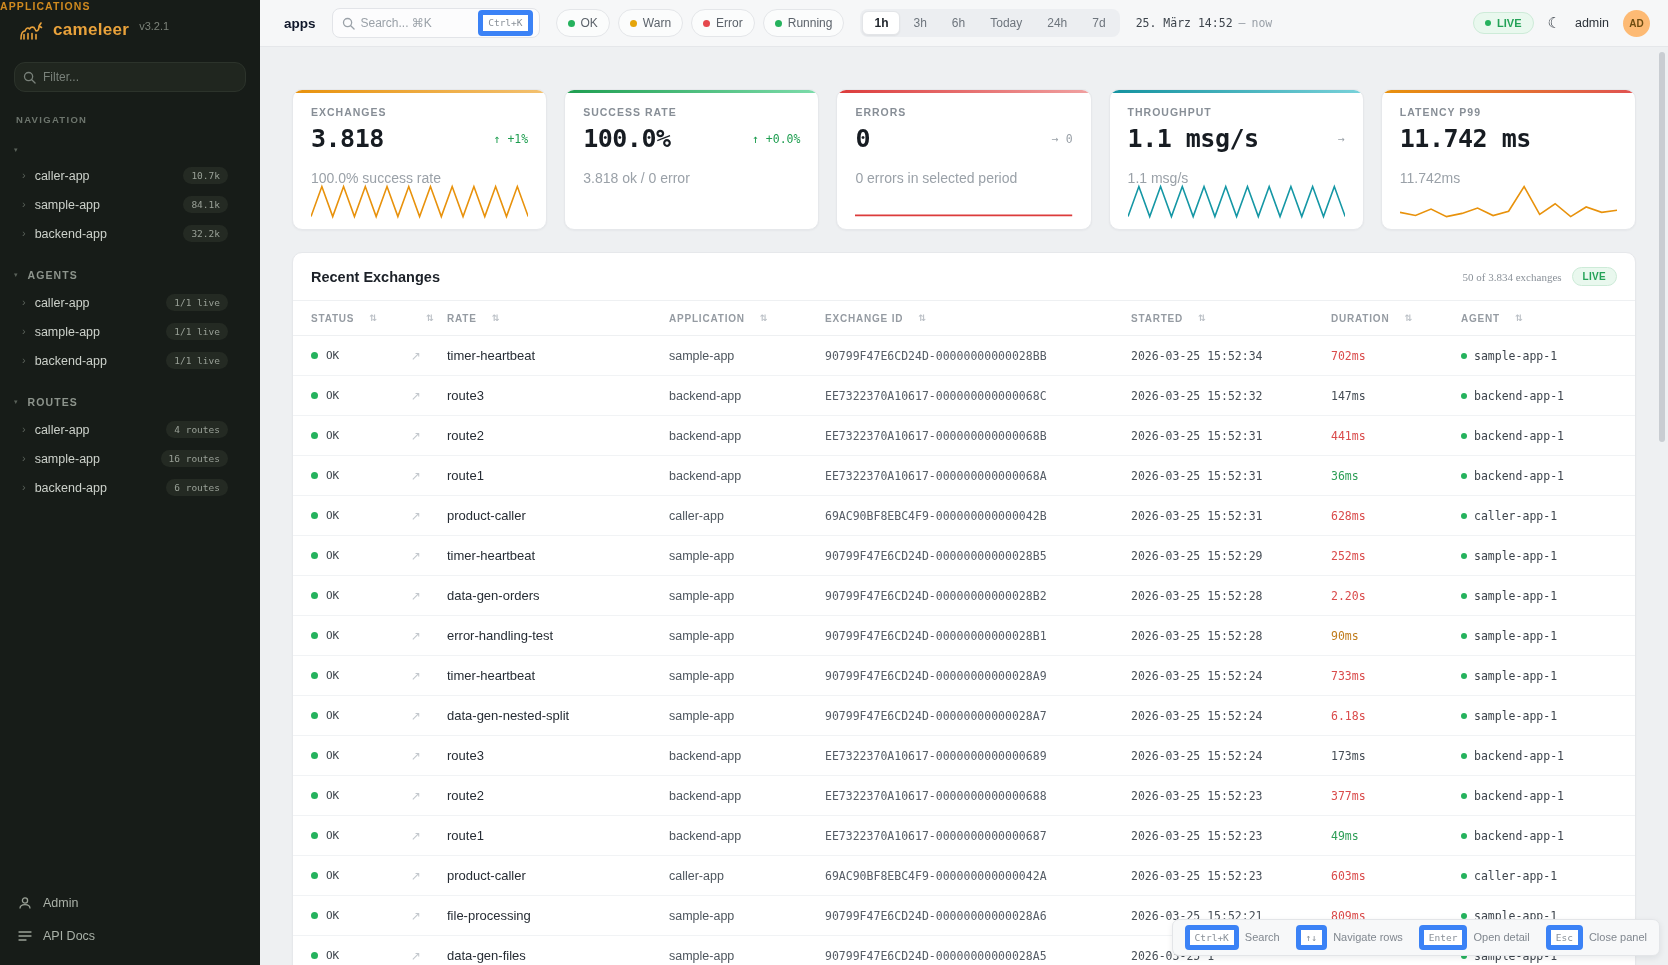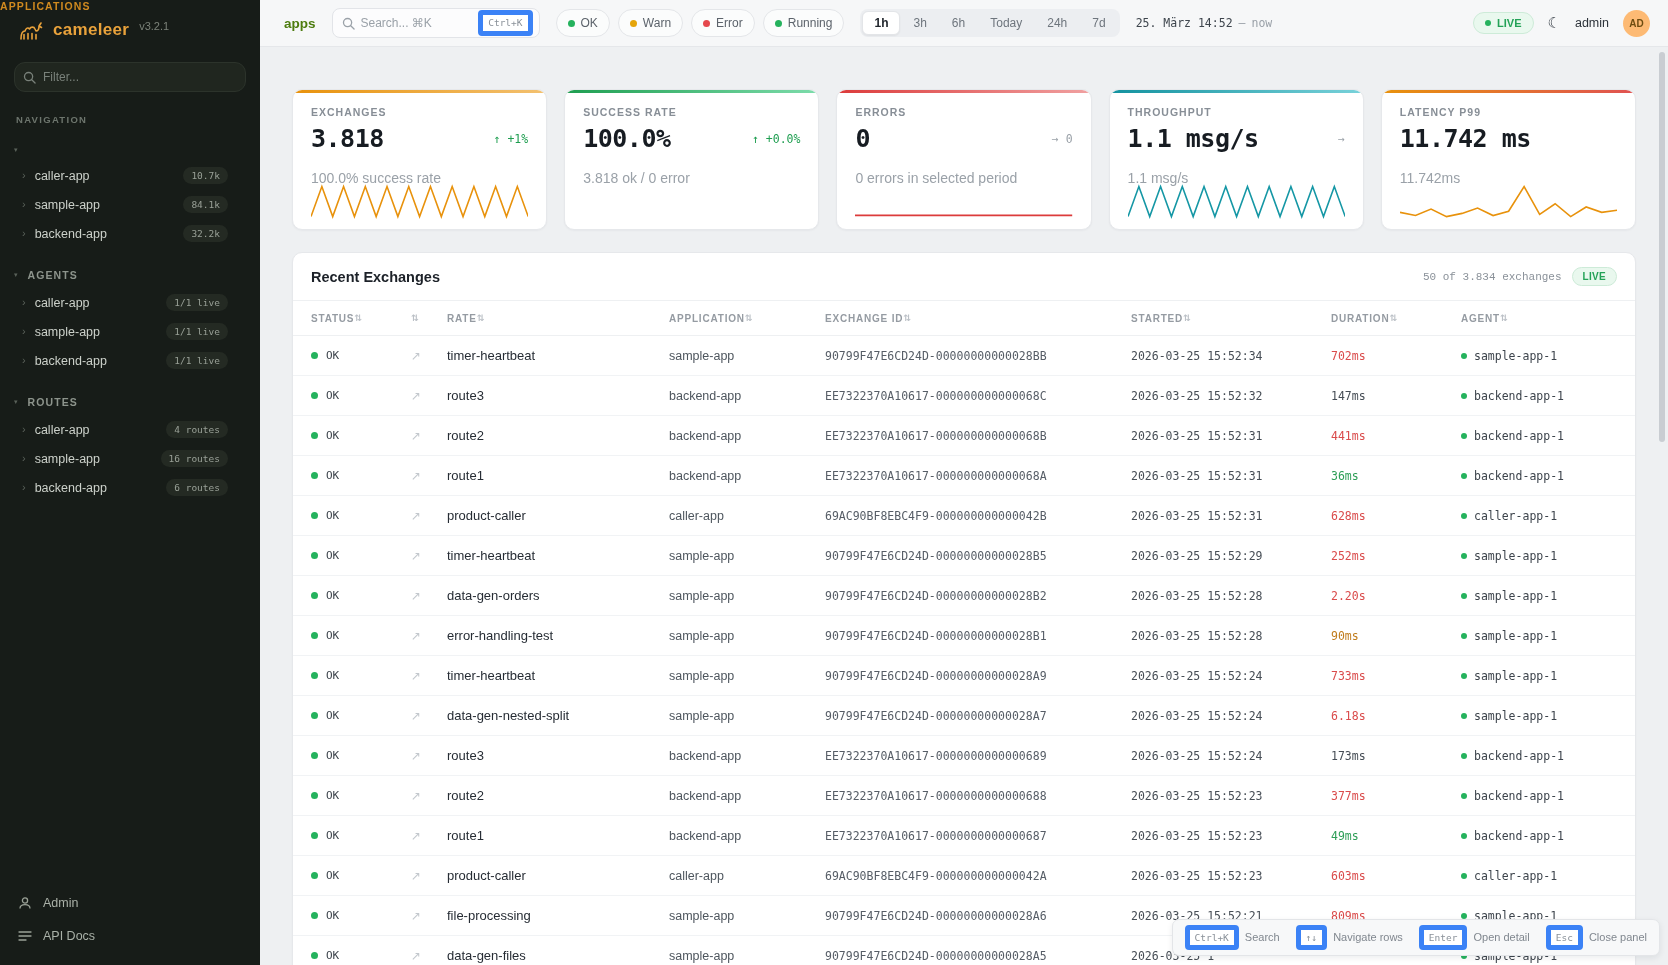--- a/index.html
+++ b/index.html
@@ -25,21 +25,21 @@
   .nav-item{display:flex;align-items:center;height:29px;padding:0 32px 0 22px;gap:9px;cursor:pointer}
   .item-caret{color:#5a625a;font-size:11px;line-height:1}
   .nav-name{font-size:12.5px;color:#ccd1ca}
   .nav-badge{margin-left:auto;background:#242a23;color:#99a097;border-radius:999px;font-size:9.5px;padding:3px 8px;font-family:"DejaVu Sans Mono","Liberation Mono",monospace}
   .side-footer{margin-top:auto;padding:10px 18px 14px;display:flex;flex-direction:column;gap:2px}
   .foot-item{display:flex;align-items:center;gap:11px;height:31px;color:#aab1a8;font-size:12.5px;cursor:pointer}
 
   
   .main{flex:1;display:flex;flex-direction:column;height:100%;min-width:0}
   .topbar{height:47px;min-height:47px;background:#f6f7f8;border-bottom:1px solid #e5e7ea;display:flex;align-items:center;padding:0 18px 0 24px;gap:16px}
-  .page-label{font-size:13.5px;font-weight:700;color:#4d7c0f}
+  .page-label{font-size:13.5px;font-weight:700;color:#0f172a}
   .search-box{display:flex;align-items:center;width:208px;height:30px;background:#fcfcfd;border:1px solid #e2e4e8;border-radius:8px;padding:0 6px 0 9px;gap:6px}
   .search-input{border:none;outline:none;background:transparent;flex:1;font-size:12px;color:#3c434b;min-width:0;font-family:inherit}
   .search-input::placeholder{color:#9aa1a8}
   .kbd{border:5px solid #3b82f6;border-radius:4px;background:#fff;font-family:"DejaVu Sans Mono","Liberation Mono",monospace;font-size:9.5px;color:#8a9199;padding:2px 5px;line-height:1.2;white-space:nowrap}
   .pills{display:flex;gap:8px}
   .pill{display:flex;align-items:center;gap:6px;height:28px;padding:0 11px;border:1px solid #e4e6e9;border-radius:999px;background:#fbfcfc;font-size:12px;color:#5c636b;cursor:pointer}
   .dot{width:7px;height:7px;border-radius:50%;flex:none}
   .dot-green{background:#25b25d}
   .seg{display:flex;align-items:flex-end;background:#eceef1;border-radius:8px;padding:2px;gap:1px}
   .seg-btn{font-size:12px;color:#6e757d;padding:4px 11px;border-radius:6px;cursor:pointer;border:1px solid transparent;white-space:nowrap}
@@ -64,25 +64,25 @@
   .stat-delta.up{color:#1e9e50}
   .stat-delta.flat{color:#9aa1a8}
   .stat-sub{font-size:14px;color:#9aa1a8;margin-top:17px;white-space:nowrap}
   .spark{position:absolute;left:18px;bottom:10px;height:36px;width:calc(100% - 36px)}
   .spark polyline{fill:none;stroke-width:1.6;vector-effect:non-scaling-stroke}
 
   .table-card{background:#fff;border:1px solid #e6e8eb;border-radius:10px;margin-top:22px;box-shadow:0 1px 2px rgba(16,24,40,.04)}
   .tc-head{display:flex;align-items:center;padding:14px 18px}
   .tc-title{font-size:14.5px;font-weight:700;color:#1c2128}
   .tc-meta{margin-left:auto;display:flex;align-items:center;gap:10px}
-  .tc-count{font-family:Liberation Mono, monospace;font-size:11px;color:#8a9199}
+  .tc-count{font-family:Liberation Serif, serif;font-size:11px;color:#8a9199}
   .live-badge{background:#e9f8ee;border:1px solid #cdebd8;color:#23a257;font-size:10px;font-weight:700;border-radius:999px;padding:3px 10px;letter-spacing:.3px}
   .grid{display:grid;grid-template-columns:100px 36px 222px 156px 306px 200px 130px 1fr;align-items:center;padding:0 18px}
   .thead{height:36px;border-top:1px solid #eef0f2;border-bottom:1px solid #eef0f2}
-  .th{display:flex;align-items:center;gap:0;font-size:10px;font-weight:700;letter-spacing:.8px;color:#959ba2;cursor:pointer}
+  .th{display:flex;align-items:center;gap:15px;font-size:10px;font-weight:700;letter-spacing:.8px;color:#959ba2;cursor:pointer}
   .sort{font-size:9px;color:#bcc1c7}
   .trow{height:40px;border-bottom:1px solid #f1f3f5;cursor:pointer}
   .cell{display:flex;align-items:center;min-width:0;overflow:hidden;white-space:nowrap}
   .c-status{gap:8px;font-family:"DejaVu Sans Mono","Liberation Mono",monospace;font-size:11px;color:#3d444c}
   .c-link{color:#c3c8cd;font-size:12px}
   .c-route{font-size:13px;color:#262c34;font-weight:500}
   .c-app{font-size:12.5px;color:#4e565e}
   .c-id{font-family:"DejaVu Sans Mono","Liberation Mono",monospace;font-size:11.5px;color:#565d66}
   .c-start{font-family:"DejaVu Sans Mono","Liberation Mono",monospace;font-size:11.5px;color:#464d55}
   .c-dur{font-family:"DejaVu Sans Mono","Liberation Mono",monospace;font-size:11.5px}

